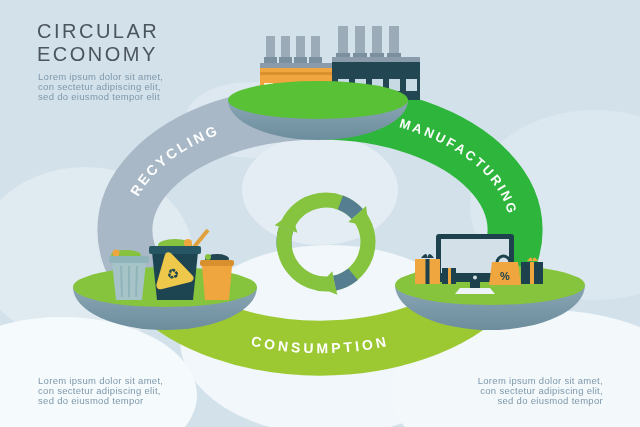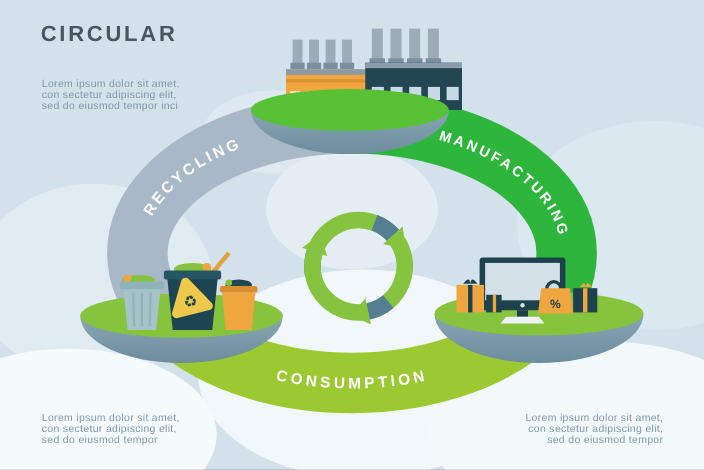--- a/index.html
+++ b/index.html
@@ -4,21 +4,21 @@
 <style>
   html,body{margin:0;padding:0;background:#9aa7ae;}
   .stage{
     position:relative;width:640px;height:427px;overflow:hidden;
     background:#d3e1ea;
     font-family:"Liberation Sans","DejaVu Sans",sans-serif;
   }
   .stage svg{position:absolute;left:0;top:0;}
   .title{
     position:absolute;left:37px;top:20px;z-index:5;
-    color:#4b555d;font-weight:700;font-size:20px;line-height:23px;
+    color:#4b555d;font-weight:400;font-size:20px;line-height:23px;
     letter-spacing:2.5px;
   }
   .intro{
     position:absolute;left:38px;top:72px;z-index:5;
     color:#7e98ab;font-size:9.5px;line-height:9.8px;letter-spacing:0.3px;
   }
   .footnote{
     position:absolute;top:376px;z-index:5;
     color:#7e98ab;font-size:9.5px;line-height:10px;letter-spacing:0.3px;
   }
@@ -30,26 +30,27 @@
     dominant-baseline:central;
   }
 </style>
 </head>
 <body>
 
 <div class="stage">
 
   <div class="title">
     <div>CIRCULAR</div>
+    <div>ECONOMY</div>
   </div>
 
   <div class="intro">
     <div>Lorem ipsum dolor sit amet,</div>
     <div>con sectetur adipiscing elit,</div>
-    <div>sed do eiusmod tempor inci</div>
+    <div>sed do eiusmod tempor elit</div>
   </div>
 
   <svg width="640" height="427" viewBox="0 0 640 427">
     <defs>
       <path id="arcRecycle" d="M 151 289 A 195 118 0 0 1 320 112"></path>
       <path id="arcManufacture" d="M 320 112 A 195 118 0 0 1 489 289"></path>
       <path id="arcConsumption" d="M 489 289 A 195 118 0 0 1 151 289"></path>
       <path id="arcConsumptionText" d="M 151 289 A 195 118 0 0 0 489 289"></path>
       <linearGradient id="bowlGrad" x1="0" y1="0" x2="0" y2="1">
         <stop offset="0" stop-color="#8aa6b4"></stop>

